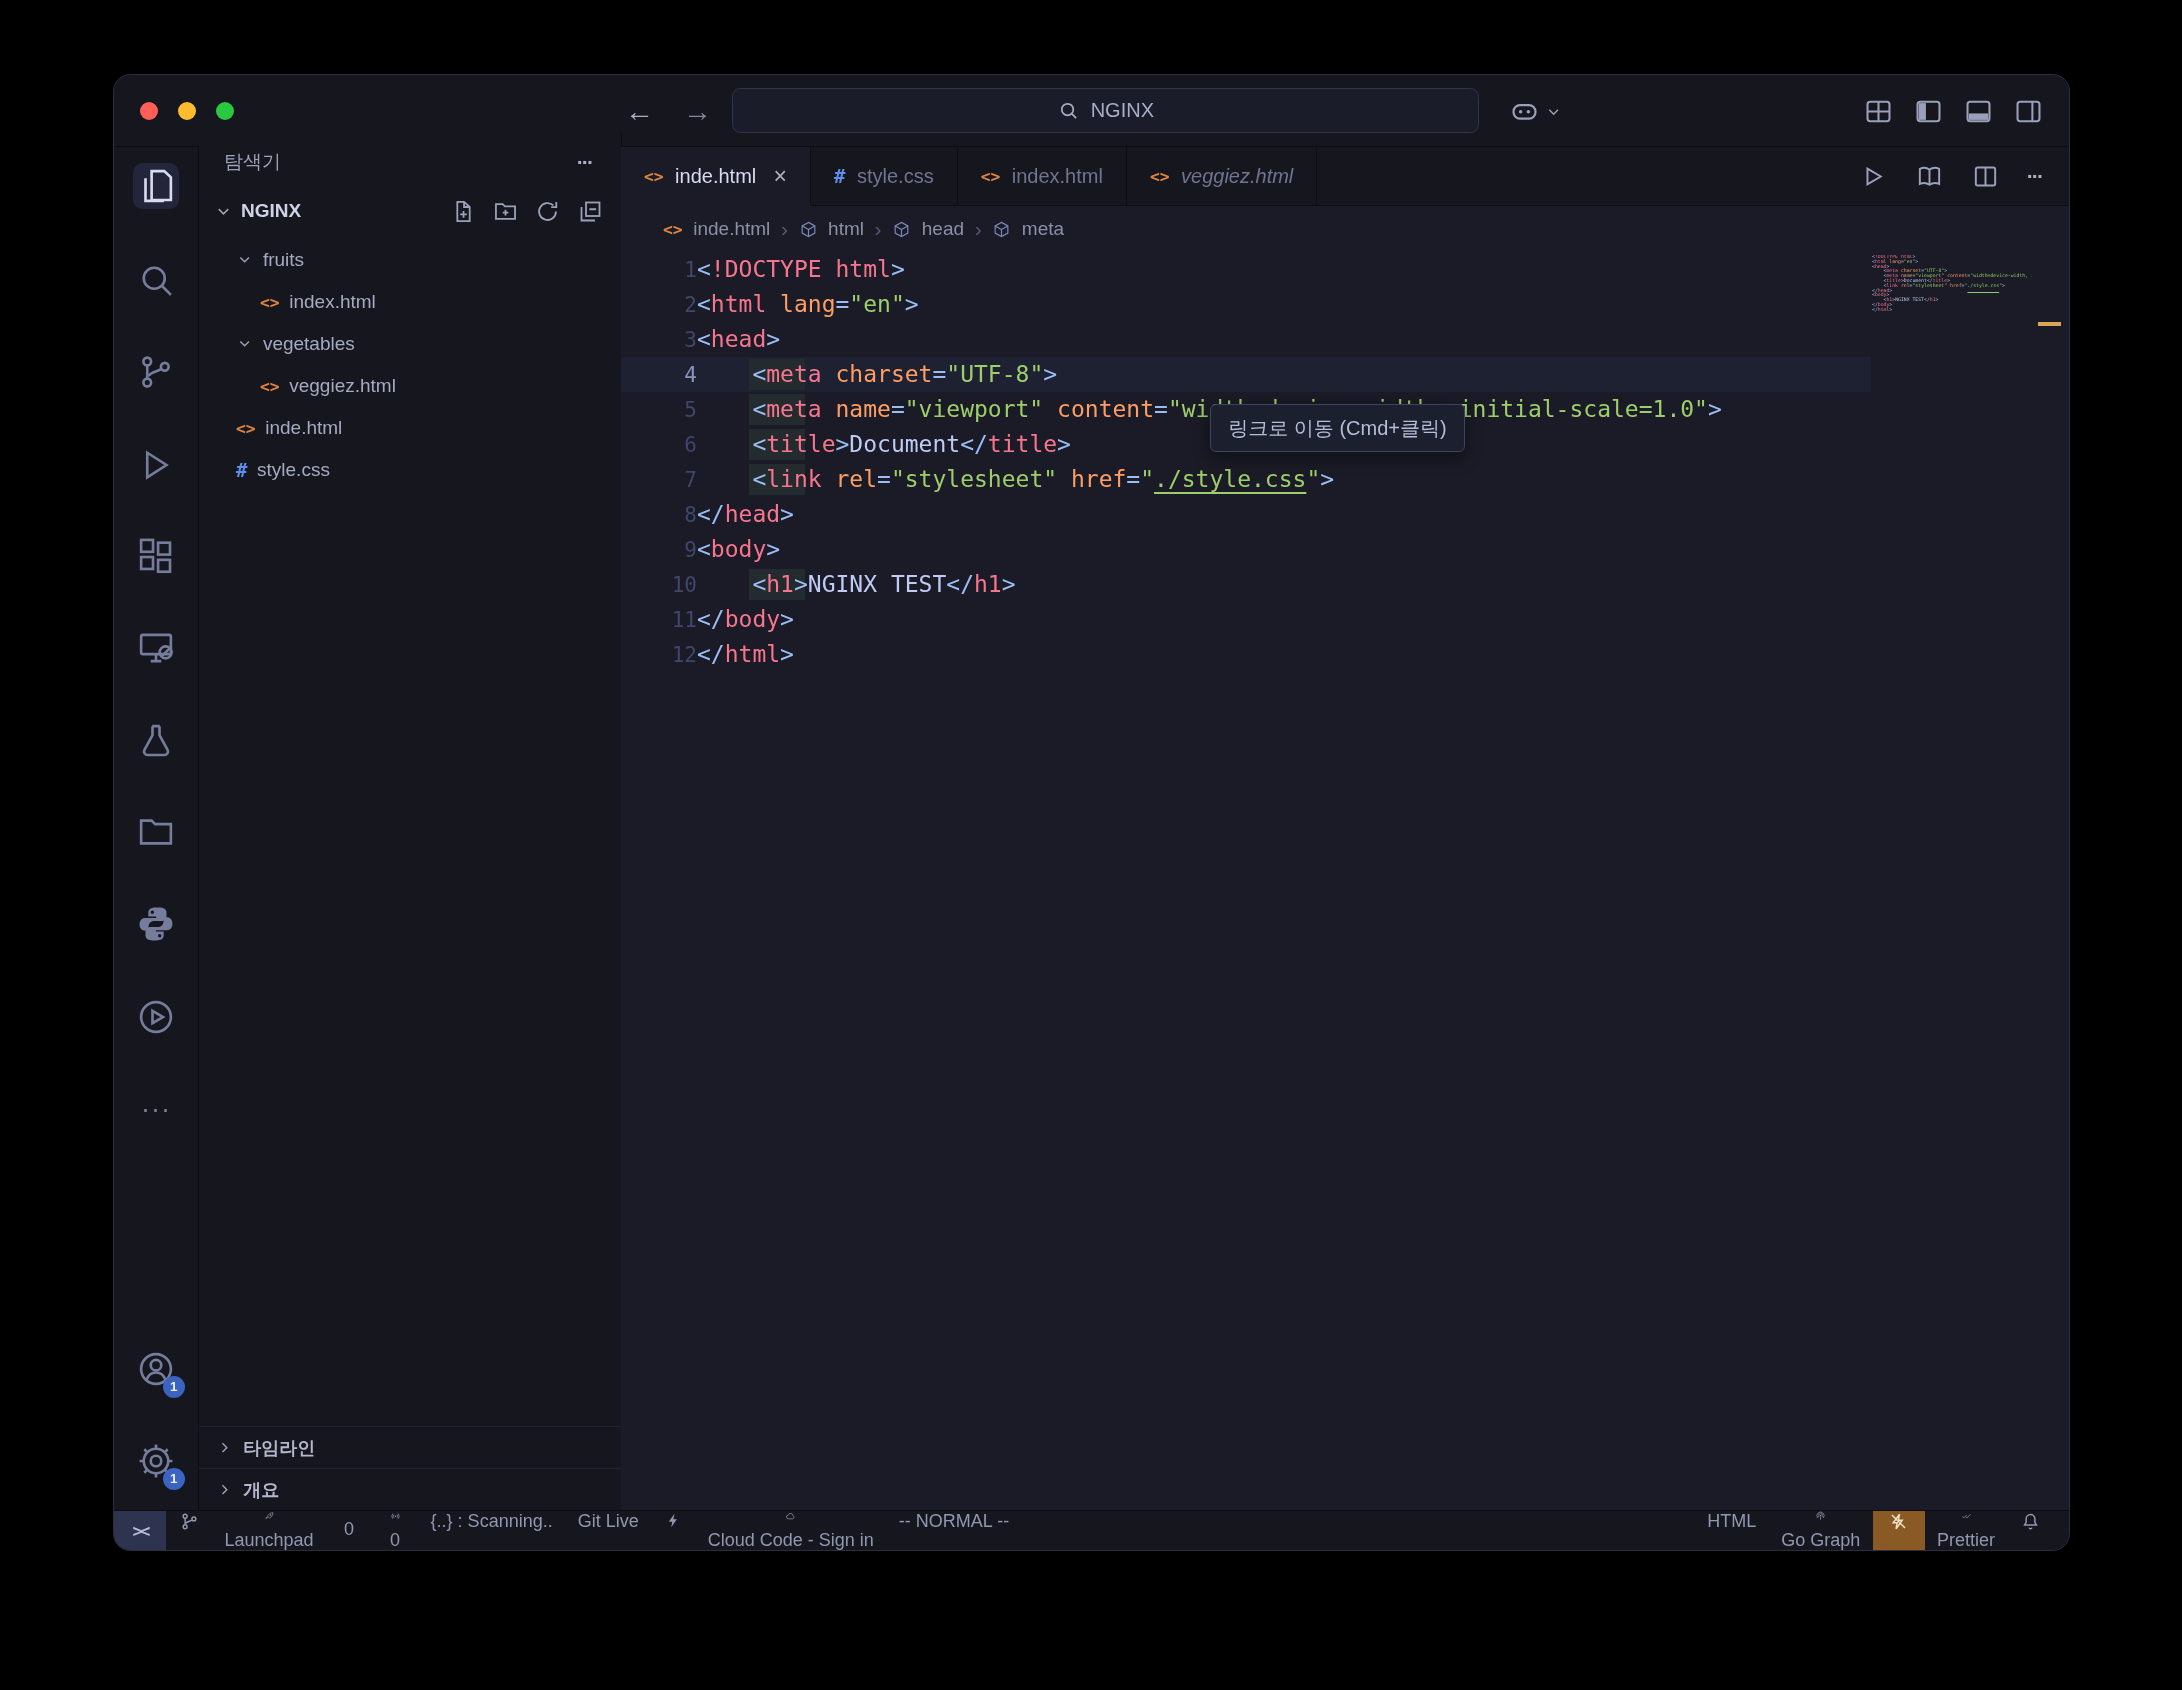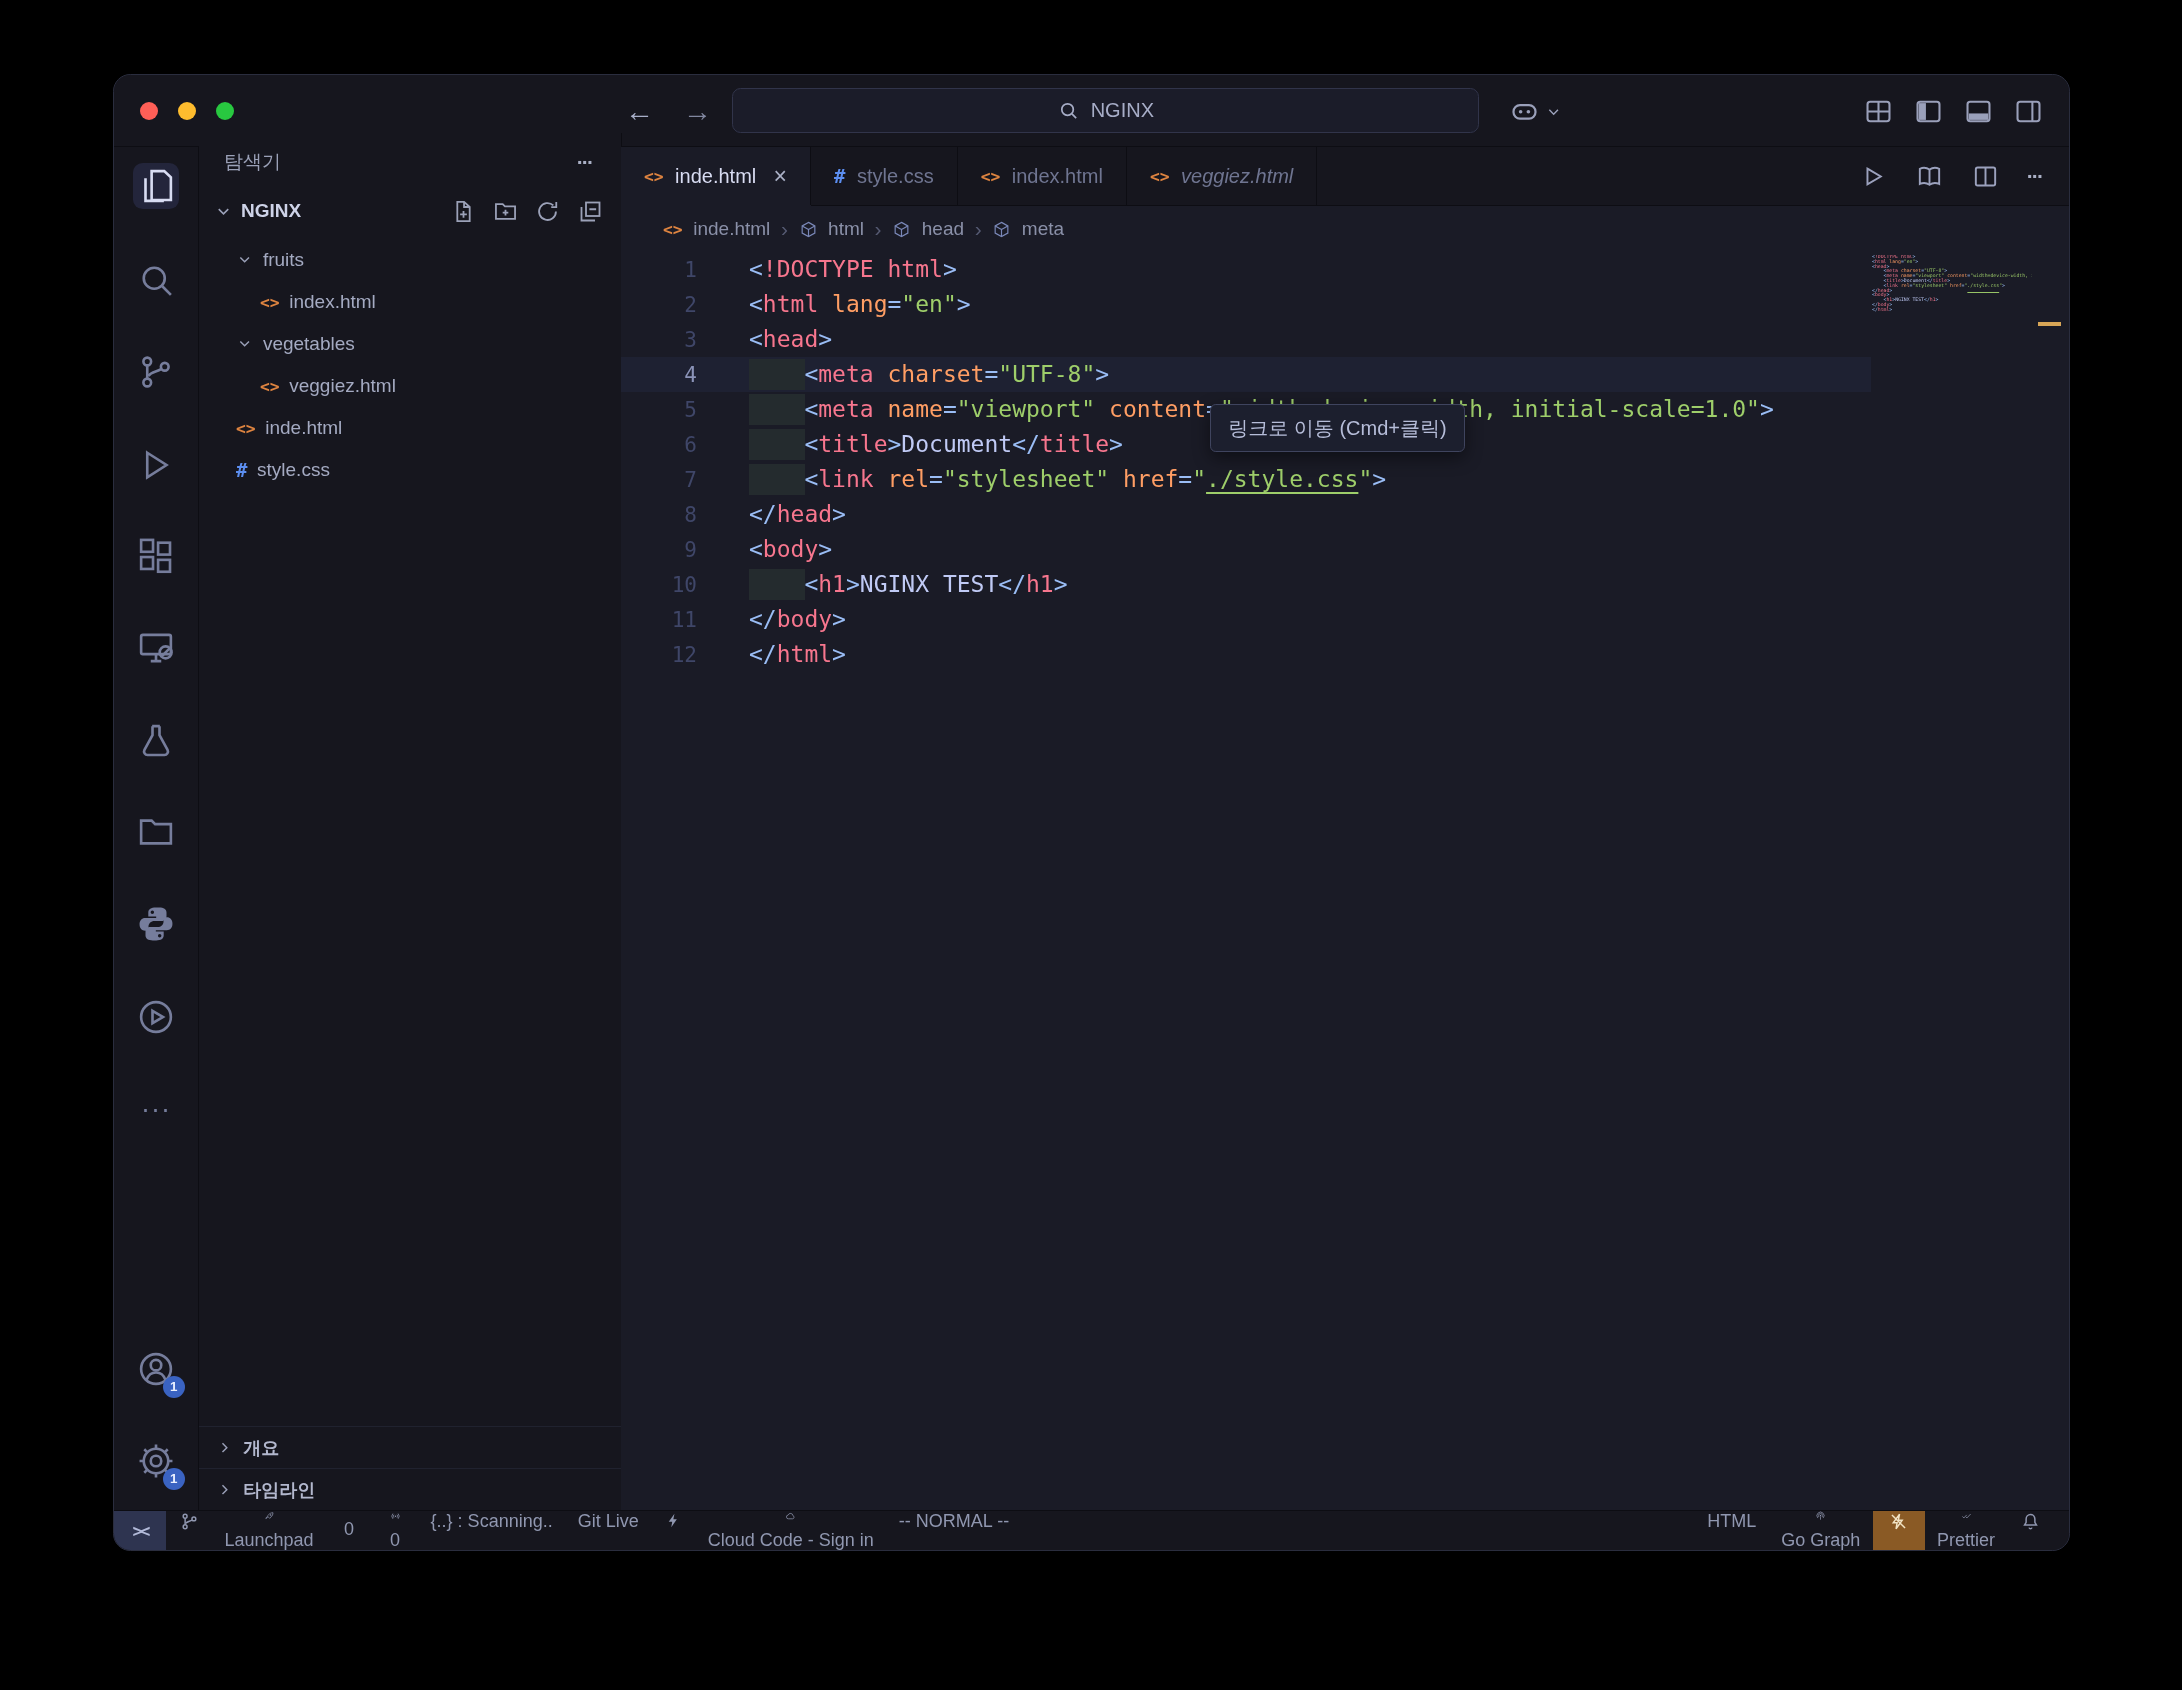--- a/index.html
+++ b/index.html
@@ -76,21 +76,21 @@
   .crumb-sep { color:#565b73; font-size:21px; }
   .cube { color:#7a88b8; display:flex; align-items:center; }
 
   .code-area { position:absolute; top:105px; left:0; right:198px; bottom:0;
                font-family:"DejaVu Sans Mono", monospace; }
   .code-row { position:relative; height:35px; display:flex; align-items:center; }
   .code-row.hl { background:#1e2132; }
   .gutter { width:76px; text-align:right; font-size:21px; color:#3f4668; flex:none; z-index:1; }
   .code-row.hl .gutter { color:#8b93b8; }
   .indent-block { position:absolute; left:128px; top:1.9px; bottom:1.9px; width:56px; background:#242b2e; }
-  .code-text { margin-left:52px; font-size:23px; line-height:35px; white-space:pre; z-index:1; }
+  .code-text { font-size:23px; line-height:35px; white-space:pre; z-index:1; }
   .tk-tag { color:#f7768e; }
   .tk-attr { color:#ff9e64; }
   .tk-str { color:#9ece6a; }
   .tk-pun { color:#9abdf5; }
   .tk-fg  { color:#c0caf5; }
   .tk-link { color:#9ece6a; text-decoration:underline; text-underline-offset:4.8px; }
 
   .minimap { position:absolute; top:108px; right:37px; width:160px; overflow:hidden;
              font-family:"DejaVu Sans Mono", monospace; font-size:4.8px; line-height:4.8px; opacity:.95; }
   .mini-line { height:4.8px; white-space:pre; }
@@ -345,29 +345,29 @@
         </div>
       </div>
 
       <div class="sb-bottom">
         <div class="panel-row">
           <span class="chev">
             <svg viewBox="0 0 24 24" width="17.3" height="17.3" fill="none" stroke="currentColor" stroke-width="2">
                 <path d="M9 6l6 6-6 6"></path>
               </svg>
           </span>
-          <span>개요</span>
+          <span>타임라인</span>
         </div>
         <div class="panel-row">
           <span class="chev">
             <svg viewBox="0 0 24 24" width="17.3" height="17.3" fill="none" stroke="currentColor" stroke-width="2">
                 <path d="M9 6l6 6-6 6"></path>
               </svg>
           </span>
-          <span>타임라인</span>
+          <span>개요</span>
         </div>
       </div>
     </div>
 
     <div class="editor">
       <div class="tabbar">
         <div class="tab active">
           <span class="file-ico html">&lt;&gt;</span>
           <span class="tab-label">inde.html</span>
           <span class="tab-close">×</span>

